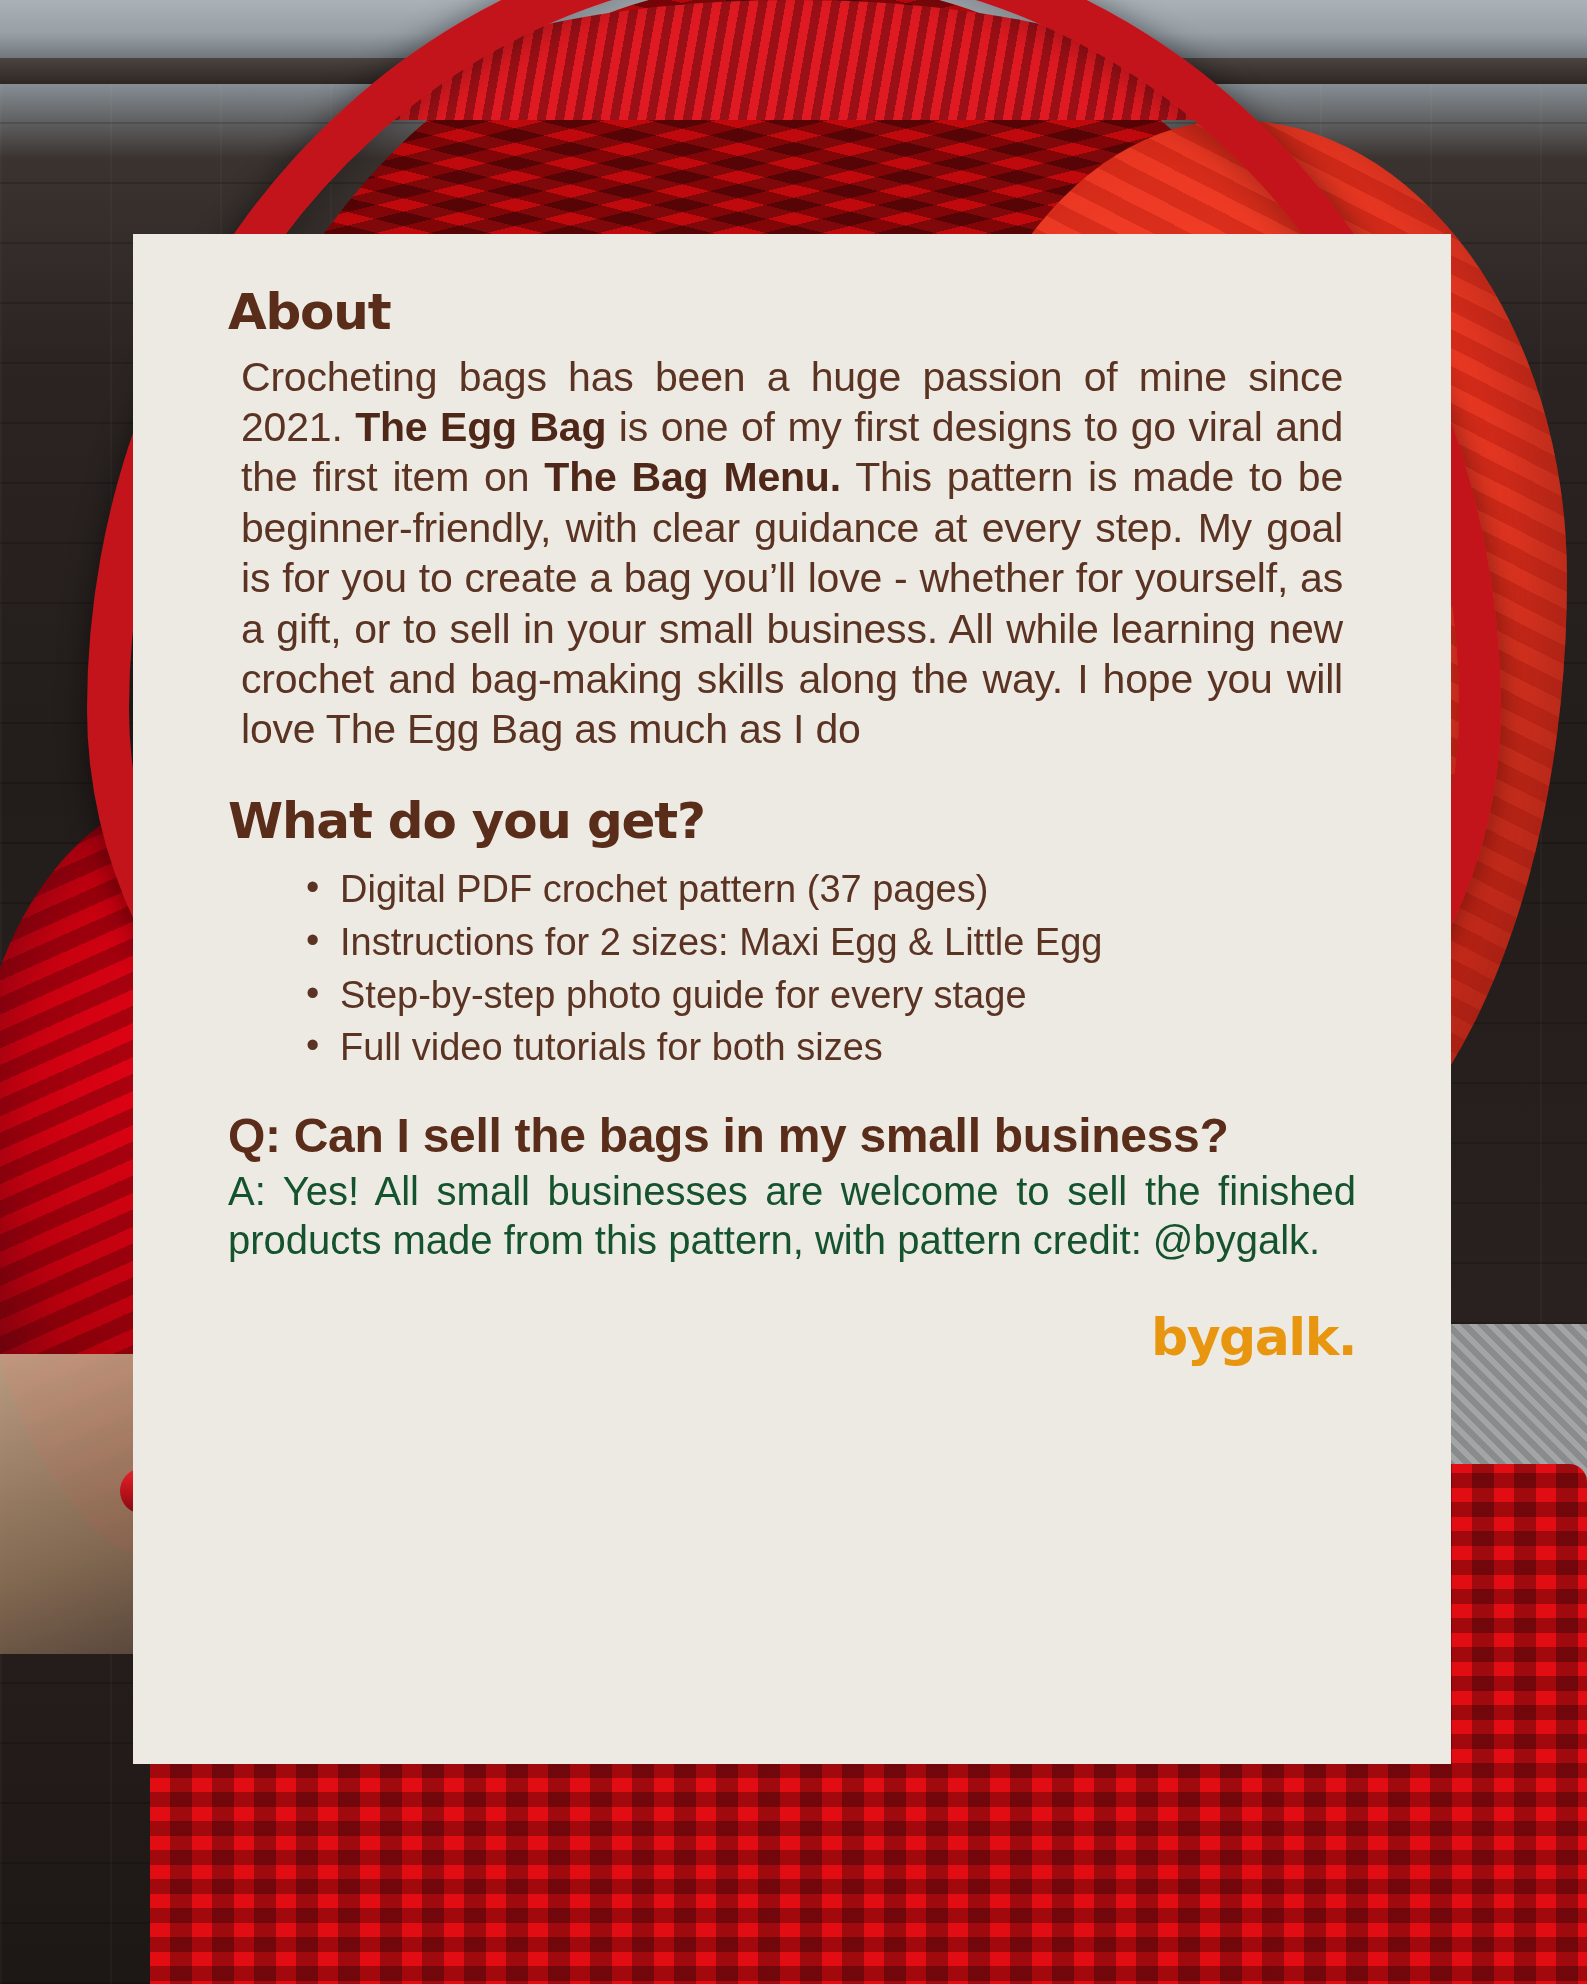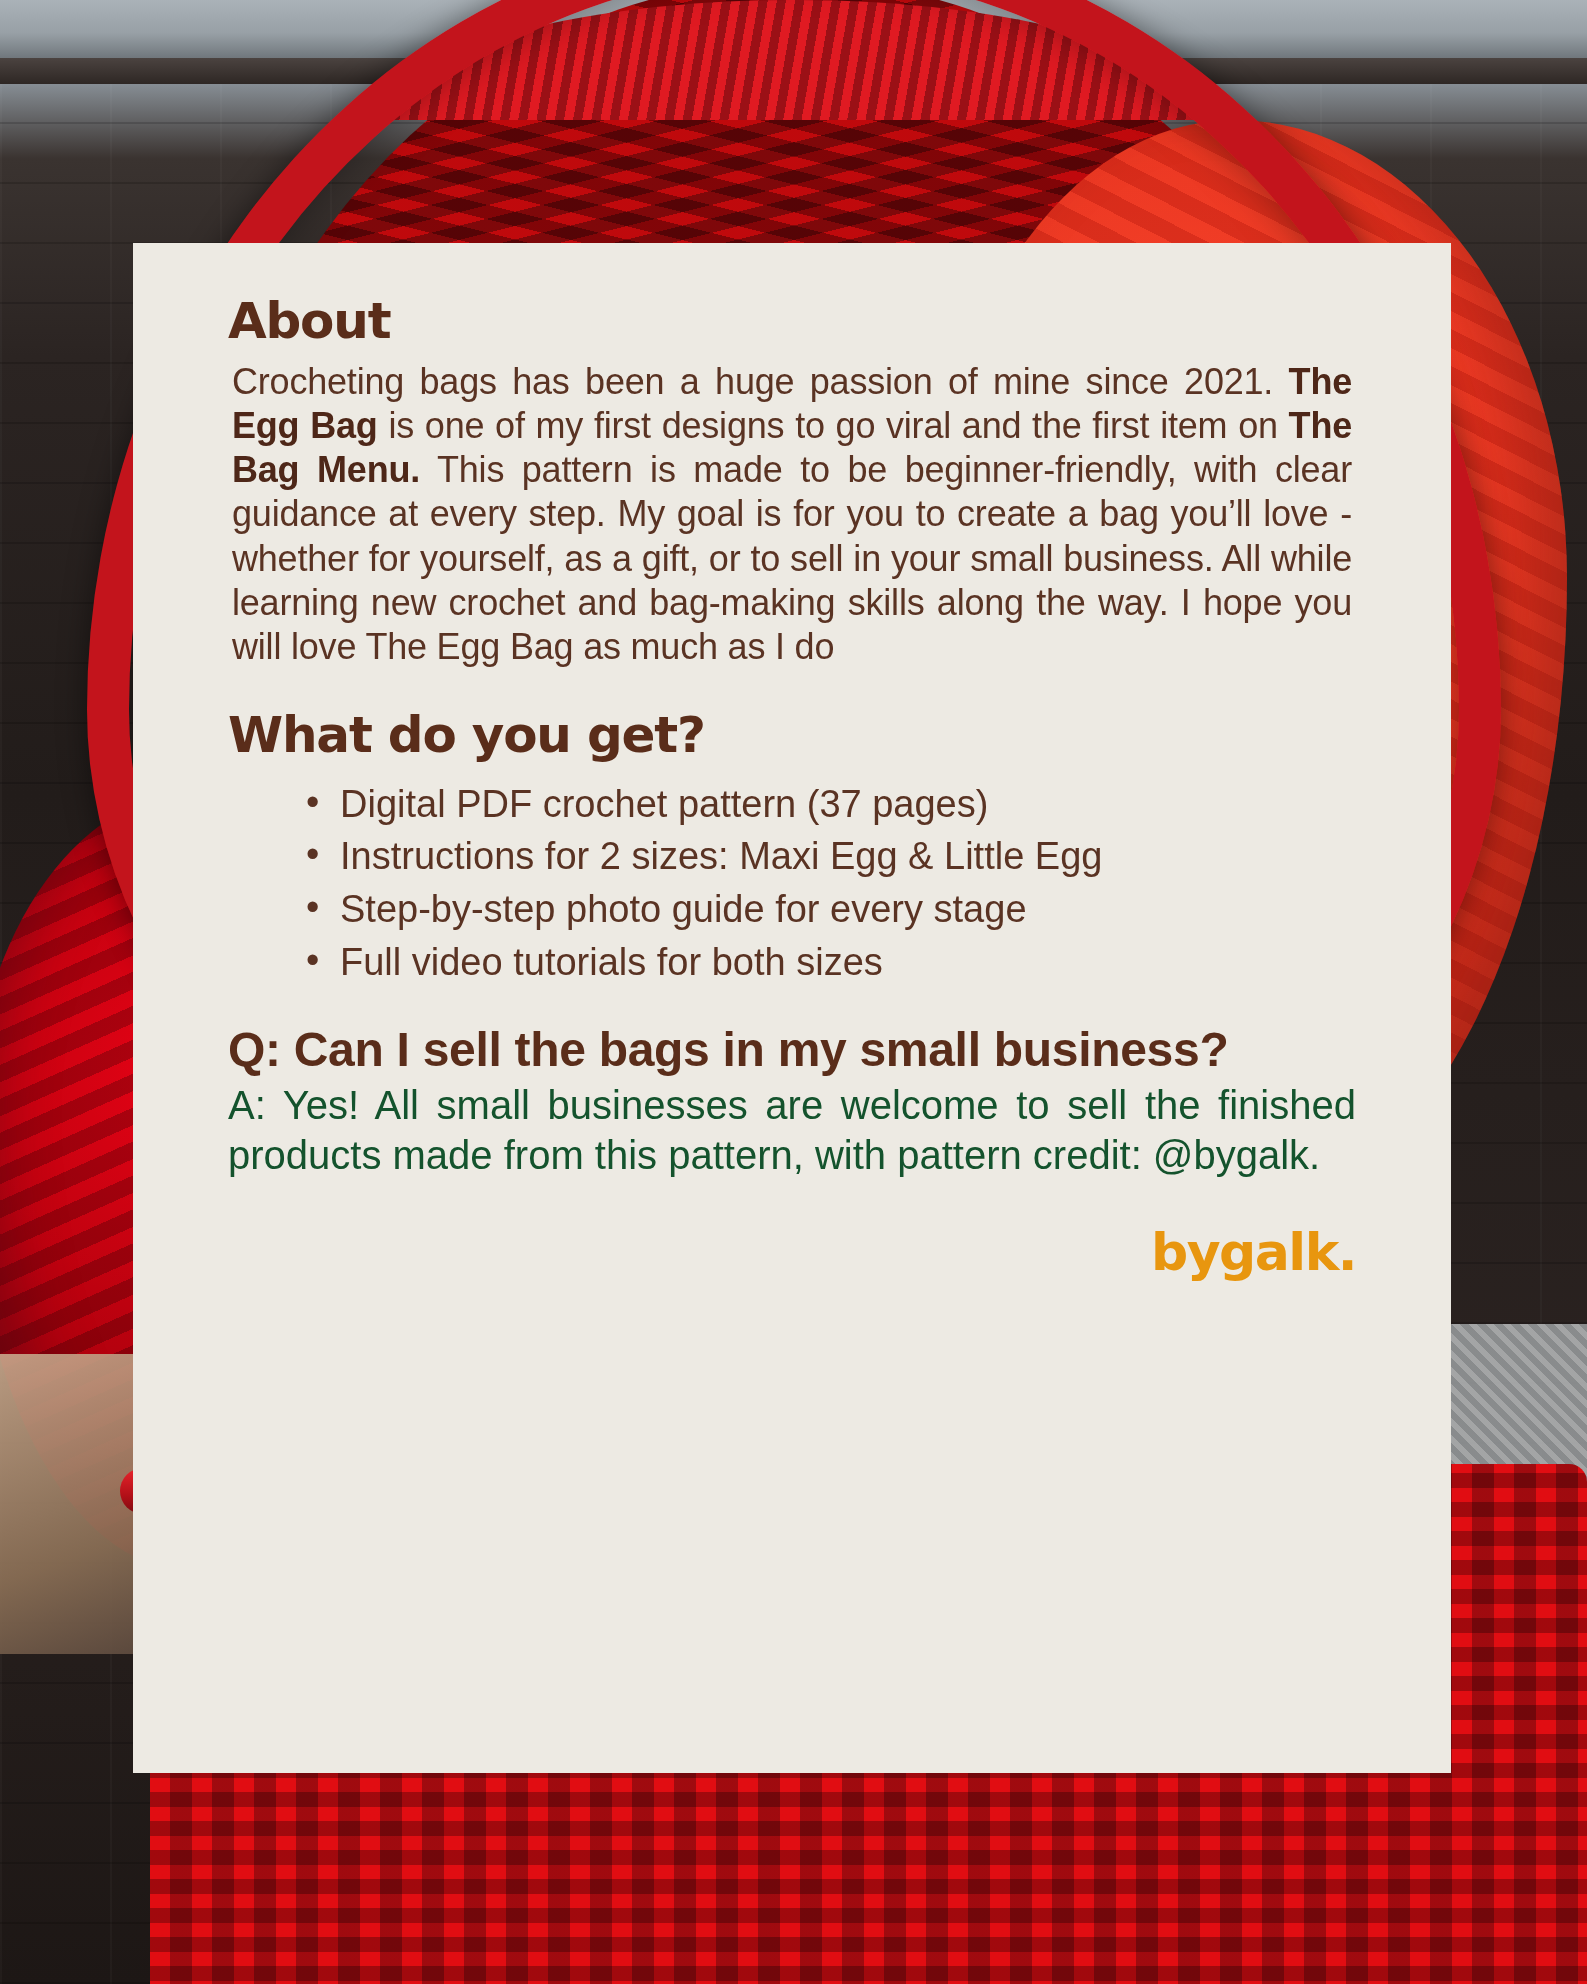--- a/index.html
+++ b/index.html
@@ -148,21 +148,21 @@
     width: 230px;
     height: 300px;
     background: linear-gradient(160deg,#c9a88c 0%, #8d7157 60%, #54433a 100%);
     opacity: 0.9;
   }
 
   
   .card {
     position: absolute;
     left: 133px;
-    top: 243px;
+    top: 234px;
     width: 1318px;
     height: 1530px;
     background: #edeae3;
     box-sizing: border-box;
     padding: 52px 62px 30px 62px;
   }
   .card-inner {
     width: 1128px;
     margin: 0 auto;
   }
@@ -175,24 +175,24 @@
     color: #5a2d1a;
     margin: 0 0 12px 0;
     line-height: 1.05;
   }
   h2.section-title.second {
     margin-top: 40px;
     margin-bottom: 18px;
   }
 
   p.body-text {
-    font-size: 36px;
+    font-size: 41px;
     line-height: 1.23;
     color: #5a3323;
-    margin: 4px;
+    margin: 13px;
     text-align: justify;
     text-justify: inter-word;
     letter-spacing: -0.2px;
   }
   p.body-text b { font-weight: bold; color: #4e2718; }
 
   ul.benefits {
     margin: 0;
     padding-left: 78px;
     list-style: none;

